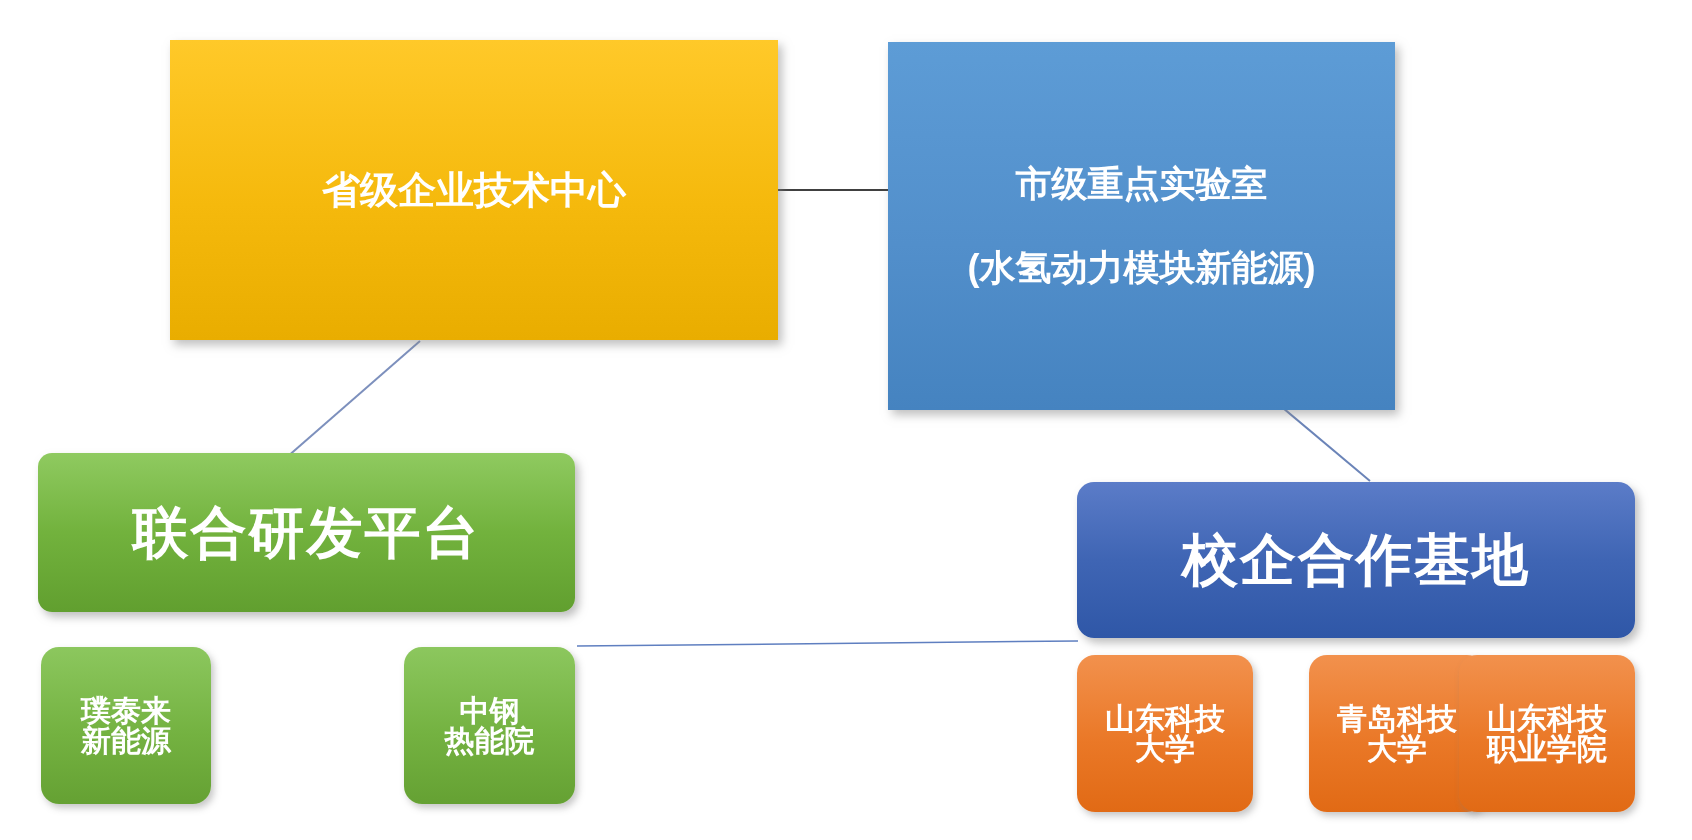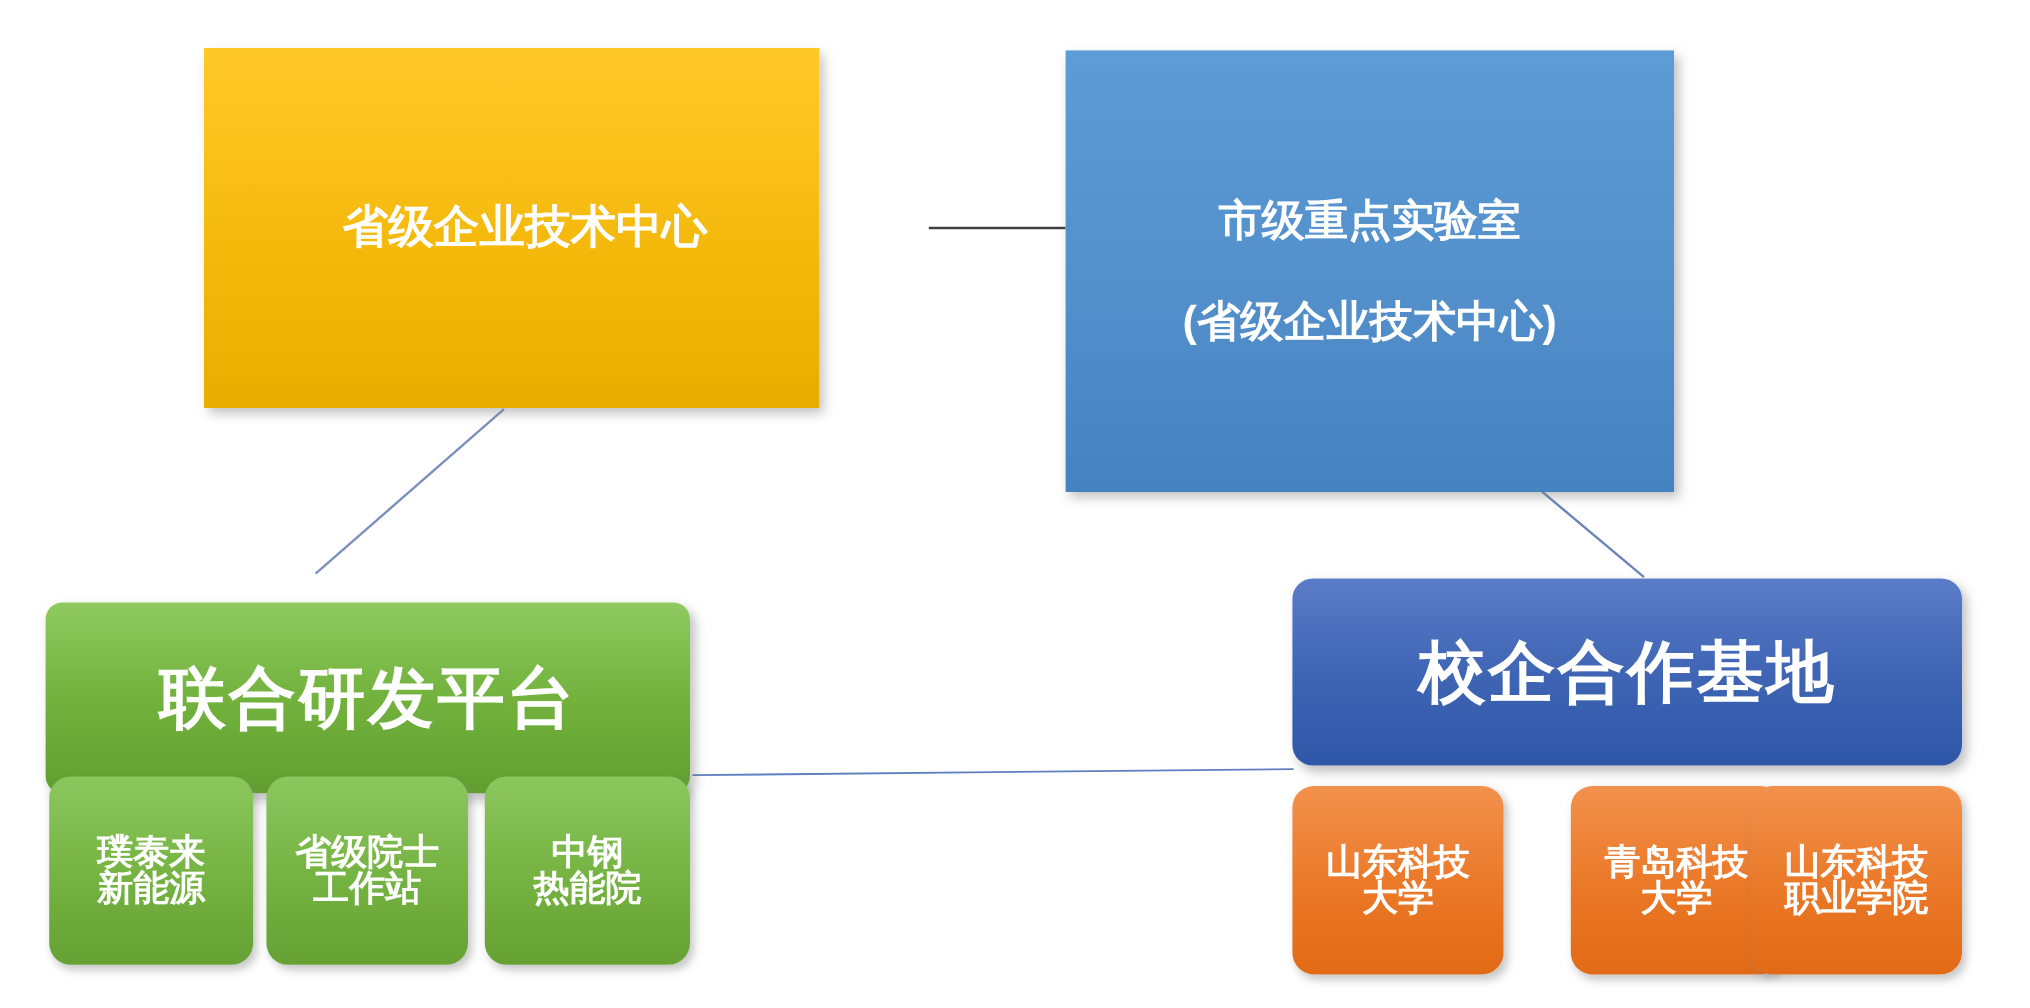--- a/index.html
+++ b/index.html
@@ -36,44 +36,40 @@
 
 <div class="stage">
 
   <svg class="connectors" width="1692" height="840" viewBox="0 0 1692 840">
     <line class="tline" x1="774" y1="190" x2="888" y2="190" stroke="#404040" stroke-width="2"></line>
     <line class="tline" x1="420" y1="341" x2="263" y2="478" stroke="#7d90bd" stroke-width="2"></line>
     <line class="tline" x1="1202" y1="340" x2="1370" y2="481" stroke="#6b84b8" stroke-width="2"></line>
     <line class="tline" x1="577" y1="646" x2="1078" y2="641" stroke="#5f7fc0" stroke-width="1.5"></line>
   </svg>
 
-  <div class="box gold topbox" style="left:170px;top:40px;width:491px;height:300px;padding-left:22px;">
+  <div class="box gold topbox" style="left:170px;top:40px;width:608px;height:300px;">
     <div>省级企业技术中心</div>
   </div>
 
   <div class="box skyblue topbox" style="left:888px;top:42px;width:507px;height:368px;font-size:36px;">
     <div>市级重点实验室</div>
-    <div>(省级企业技术中心)</div>
+    <div>(水氢动力模块新能源)</div>
   </div>
 
-  <div class="box green midbox" style="left:38px;top:502px;width:537px;height:159px;">
+  <div class="box green midbox" style="left:38px;top:453px;width:537px;height:159px;">
     <div>联合研发平台</div>
   </div>
 
   <div class="box royal midbox" style="left:1077px;top:482px;width:558px;height:156px;border-radius:17px;">
     <div>校企合作基地</div>
   </div>
 
   <div class="box greenlite smallbox" style="left:41px;top:647px;width:170px;height:157px;">
     <div>璞泰来</div>
     <div>新能源</div>
-  </div>
-  <div class="box greenlite smallbox" style="left:222px;top:647px;width:168px;height:157px;">
-    <div>省级院士</div>
-    <div>工作站</div>
   </div>
   <div class="box greenlite smallbox" style="left:404px;top:647px;width:171px;height:157px;justify-content:center;">
     <div>中钢</div>
     <div>热能院</div>
   </div>
 
   <div class="box orange smallbox" style="left:1077px;top:655px;width:176px;height:157px;">
     <div>山东科技</div>
     <div>大学</div>
   </div>

